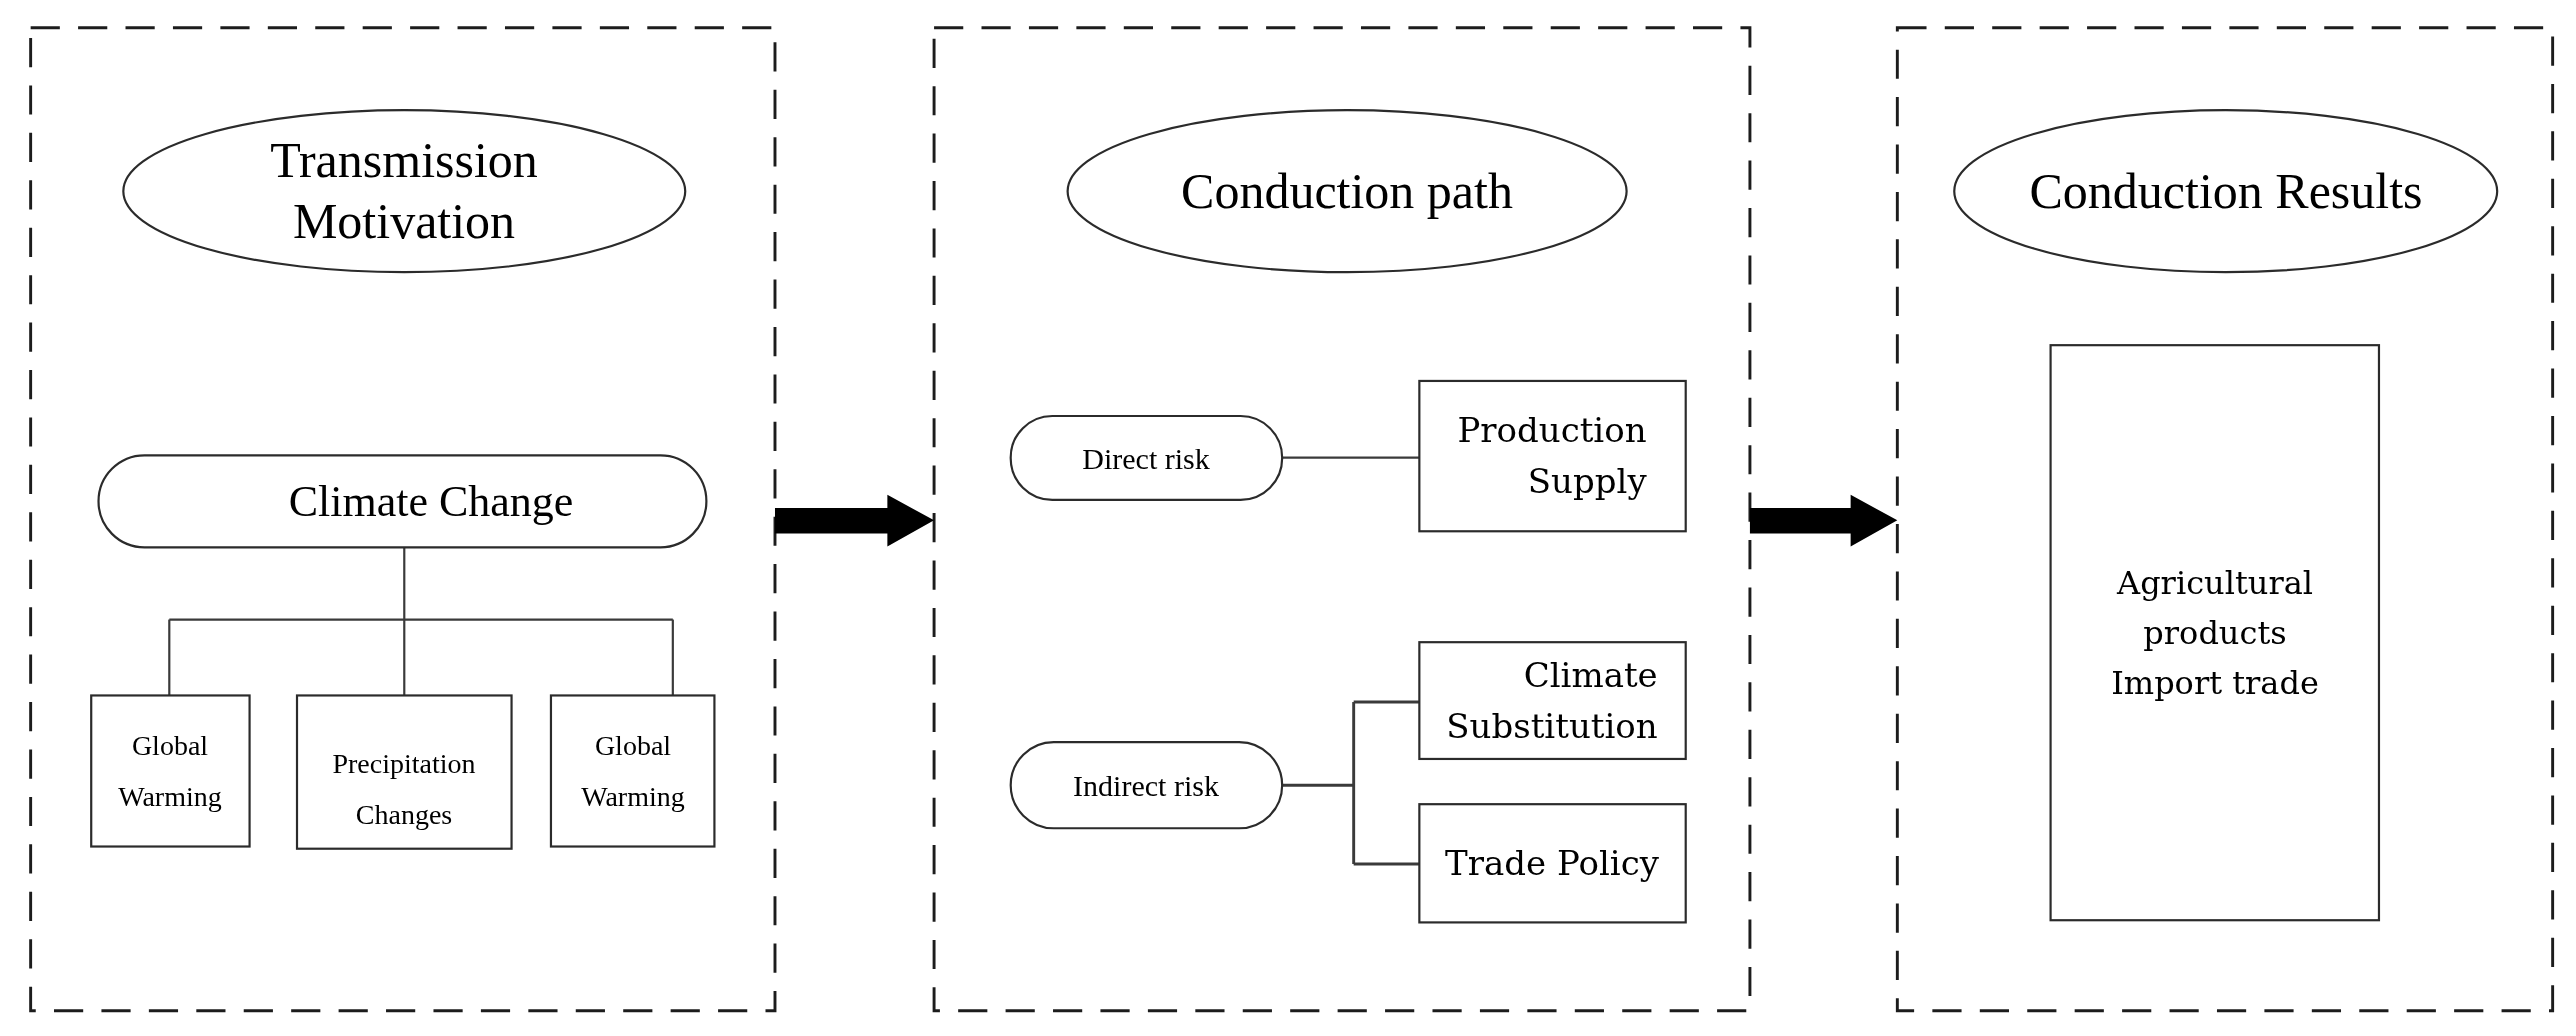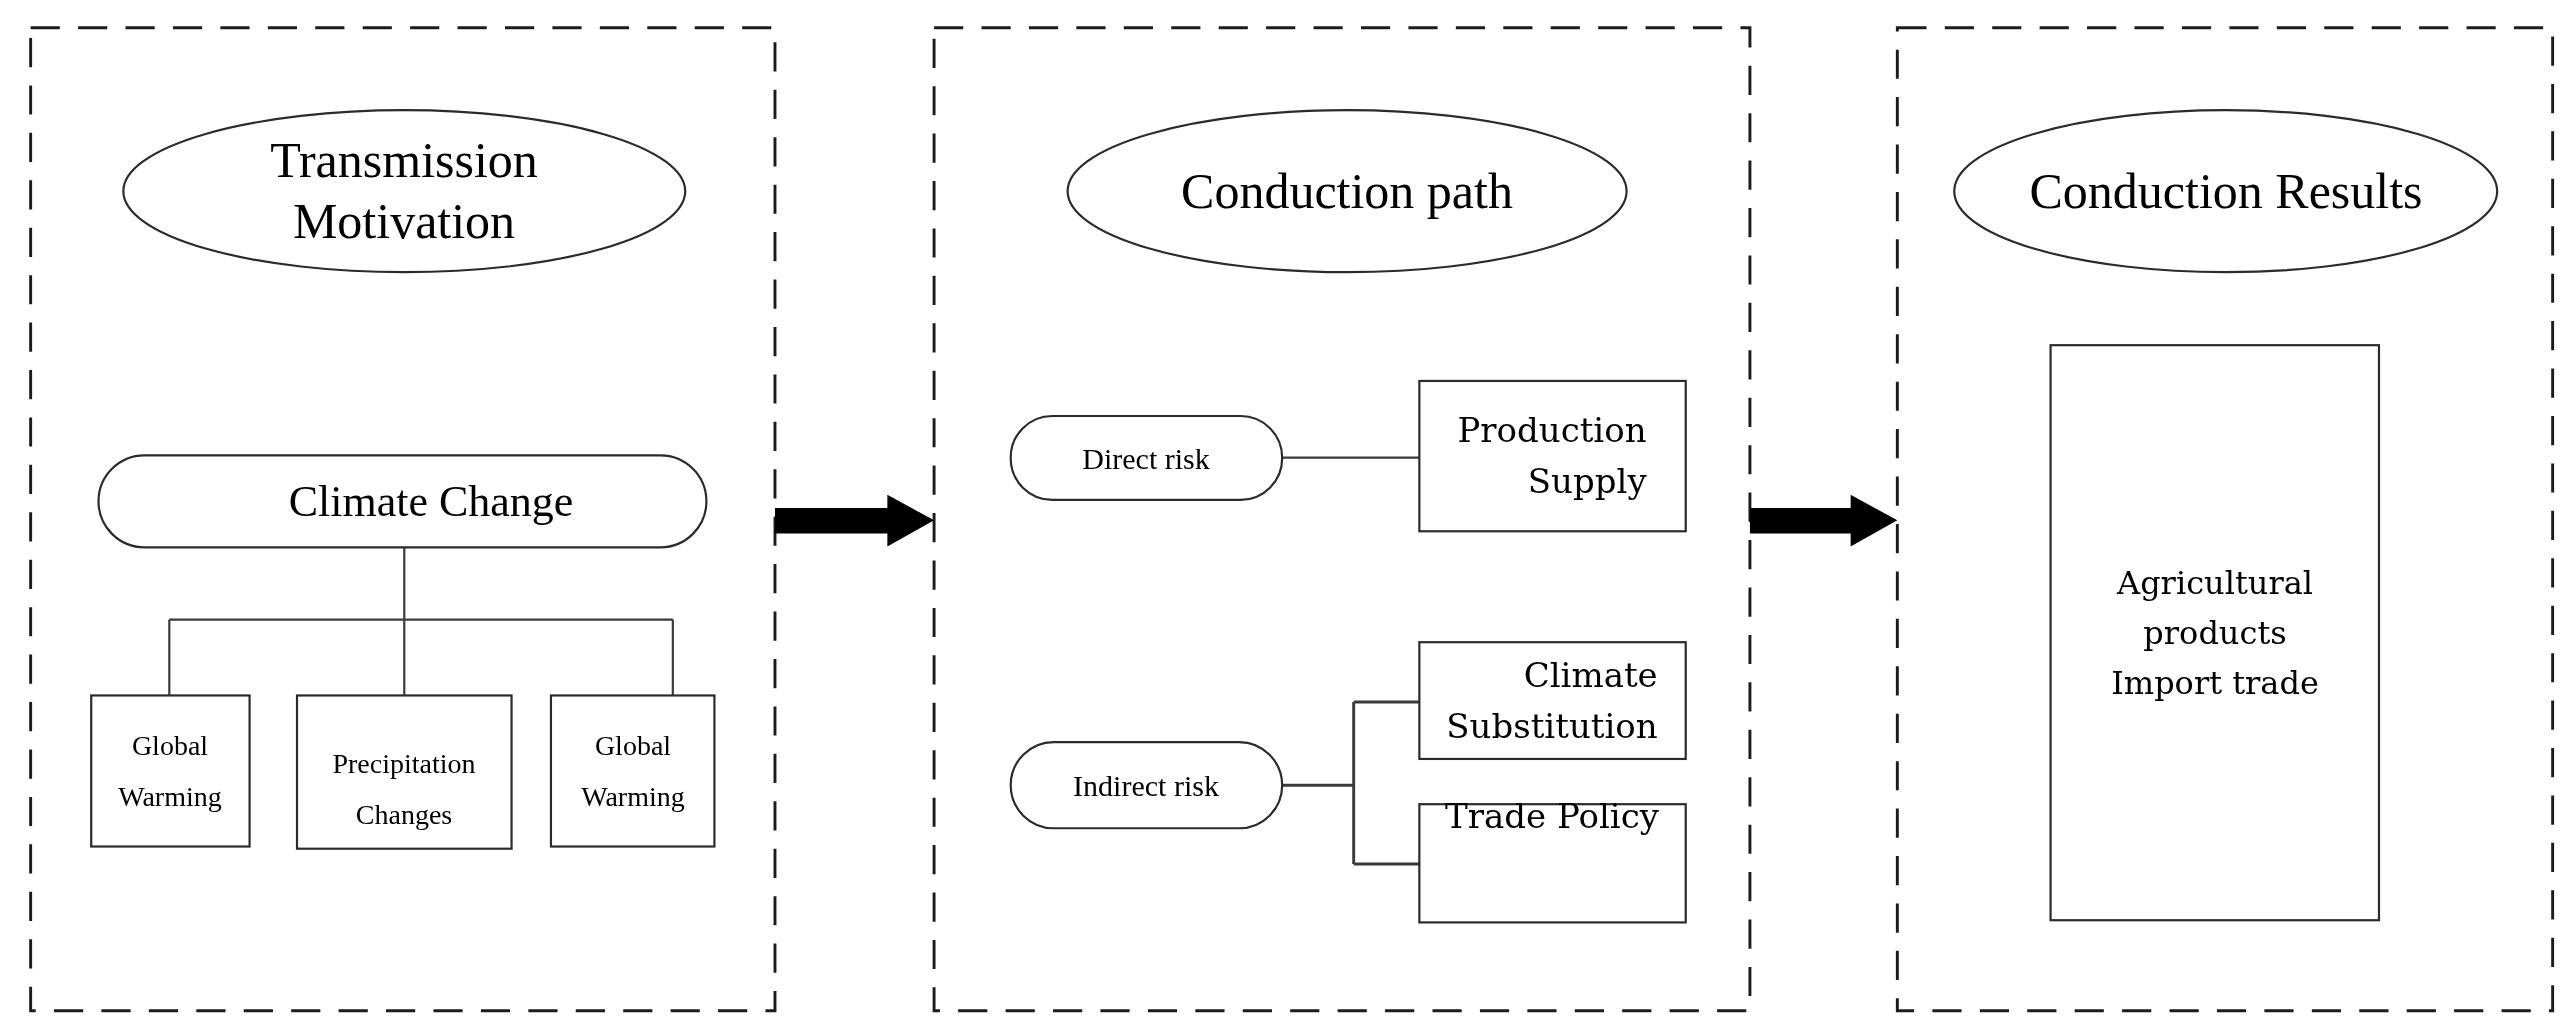--- a/index.html
+++ b/index.html
@@ -90,21 +90,21 @@
     <span>Indirect risk</span>
   </div>
   <div class="lbl wide fs-midbox" style="left:1552px;top:456px;">
     <span>Production</span>
     <span>Supply</span>
   </div>
   <div class="lbl wide fs-midbox" style="left:1552px;top:701px;">
     <span>Climate</span>
     <span>Substitution</span>
   </div>
-  <div class="lbl wide fs-midbox" style="left:1552px;top:816px;">
+  <div class="lbl wide fs-midbox" style="left:1552px;top:863px;">
     <span>Trade Policy</span>
   </div>
 
   <div class="lbl times fs-header" style="left:2226px;top:191px;">
     <span>Conduction Results</span>
   </div>
   <div class="lbl wide fs-agri" style="left:2215px;top:633px;">
     <span>Agricultural</span>
     <span>products</span>
     <span>Import trade</span>

